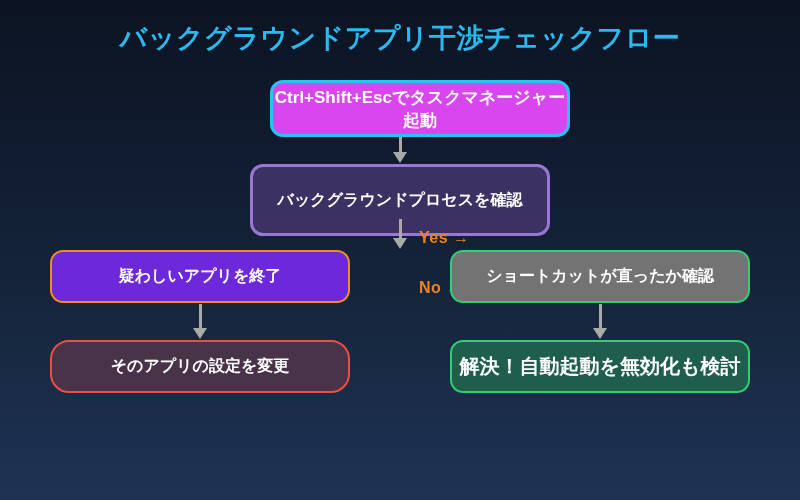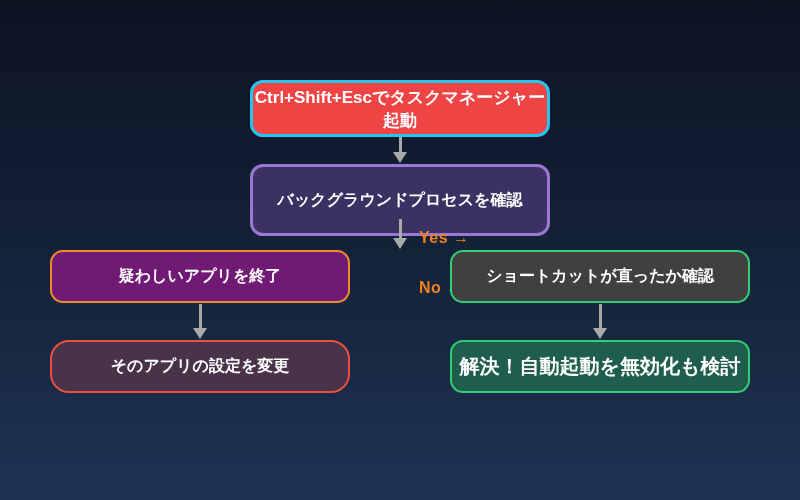--- a/index.html
+++ b/index.html
@@ -45,22 +45,23 @@
     position:absolute;font-size:16px;font-weight:bold;letter-spacing:0.5px;
   }
   .edge-yes{left:419px;top:229px;}
   .edge-no {left:419px;top:279px;}
 </style>
 </head>
 <body>
 
 <div class="canvas">
 
+  <div class="title" style="color: rgb(44, 185, 242);">バックグラウンドアプリ干渉チェックフロー</div>
 
-  <div class="node pos-start" style="border-color: rgb(39, 195, 241); background-color: #ef4444;">
+  <div class="node pos-start" style="border-color: rgb(39, 195, 241); background-color: #d946ef; margin-left: 20px;">
     <span class="node-label">Ctrl+Shift+Escでタスクマネージャー起動</span>
   </div>
 
   <div class="arrow arrow-1">
     <span class="stem" style="background-color: rgb(169, 169, 169);"></span>
     <span class="head" style="border-top-color: rgb(169, 169, 169);"></span>
   </div>
 
   <div class="node pos-check" style="border-color: rgb(154, 119, 210); background-color: rgb(59, 49, 98);">
     <span class="node-label">バックグラウンドプロセスを確認</span>
@@ -68,34 +69,34 @@
 
   <div class="arrow arrow-2">
     <span class="stem" style="background-color: rgb(169, 169, 169);"></span>
     <span class="head" style="border-top-color: rgb(169, 169, 169);"></span>
   </div>
 
   <div class="edge-label edge-yes" style="color: rgb(242, 130, 32);">Yes →</div>
 
   <div class="edge-label edge-no" style="color: rgb(242, 130, 32);">No →</div>
 
-  <div class="node pos-kill" style="border-color: rgb(239, 142, 38); background-color: #701a75;">
+  <div class="node pos-kill" style="border-color: rgb(239, 142, 38); background-color: #6d28d9;">
     <span class="node-label">疑わしいアプリを終了</span>
   </div>
 
   <div class="arrow arrow-3">
     <span class="stem" style="background-color: rgb(169, 169, 169);"></span>
     <span class="head" style="border-top-color: rgb(169, 169, 169);"></span>
   </div>
 
   <div class="node pos-settings" style="border-color: rgb(238, 79, 65); background-color: rgb(72, 51, 73);">
     <span class="node-label">そのアプリの設定を変更</span>
   </div>
 
-  <div class="node pos-verify" style="border-color: rgb(50, 206, 116); background-color: #404040;">
+  <div class="node pos-verify" style="border-color: rgb(50, 206, 116); background-color: #737373;">
     <span class="node-label">ショートカットが直ったか確認</span>
   </div>
 
   <div class="arrow arrow-4">
     <span class="stem" style="background-color: rgb(169, 169, 169);"></span>
     <span class="head" style="border-top-color: rgb(169, 169, 169);"></span>
   </div>
 
   <div class="node pos-solved" style="border-color: rgb(50, 206, 116); background-color: rgb(31, 93, 77);">
     <span class="node-label">解決！自動起動を無効化も検討</span>

